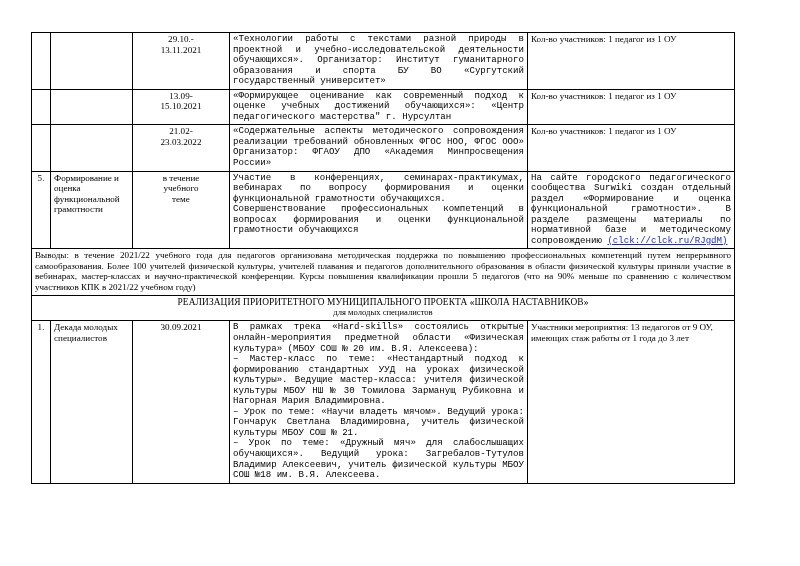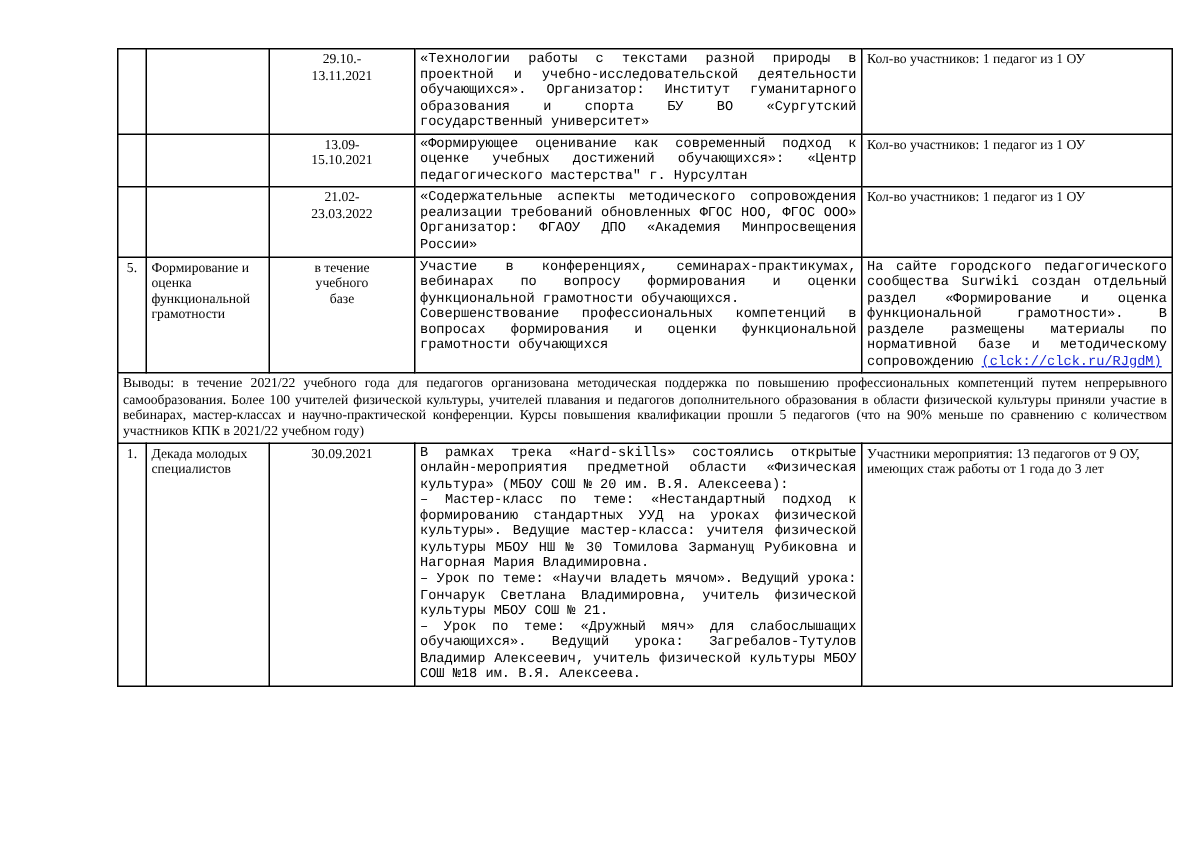--- a/index.html
+++ b/index.html
@@ -14,21 +14,21 @@
     overflow: hidden;
     font-family: "Liberation Serif", "DejaVu Serif", serif;
     color: #000000;
     -webkit-font-smoothing: antialiased;
   }
   .page {
     position: relative;
     width: 669px;
     height: 566px;
     box-sizing: border-box;
-    padding: 32px 40px 0 78px;
+    padding: 32px 40px 0 31px;
   }
   table.doc-table {
     border-collapse: collapse;
     width: 703px;
     table-layout: fixed;
     font-size: 9.1px;
     line-height: 1.16;
   }
   table.doc-table td {
     border: 1px solid #000000;
@@ -124,35 +124,41 @@
         <td class="ta-just">«Содержательные аспекты методического сопровождения реализации требований обновленных ФГОС НОО, ФГОС ООО» Организатор: ФГАОУ ДПО «Академия Минпросвещения России»</td>
         <td class="ta-left">Кол-во участников: 1 педагог из 1 ОУ</td>
       </tr>
 
       <tr>
         <td class="ta-center">5.</td>
         <td class="ta-left">Формирование и оценка функциональной грамотности</td>
         <td class="ta-center">
           <p class="cell-p">в течение</p>
           <p class="cell-p">учебного</p>
-          <p class="cell-p">базе</p>
+          <p class="cell-p">теме</p>
         </td>
         <td class="ta-just">
           <p class="cell-p">Участие в конференциях, семинарах-практикумах, вебинарах по вопросу формирования и оценки функциональной грамотности обучающихся.</p>
           <p class="cell-p">Совершенствование профессиональных компетенций в вопросах формирования и оценки функциональной грамотности обучающихся</p>
         </td>
         <td class="ta-just">
           <span>На сайте городского педагогического сообщества Surwiki создан отдельный раздел «Формирование и оценка функциональной грамотности». В разделе размещены материалы по нормативной базе и методическому сопровождению </span><a class="doc-link" href="#">(clck://clck.ru/RJgdM)</a>
         </td>
       </tr>
 
       <tr>
         <td class="concl-td" colspan="5"><span class="bold">Выводы:</span><span> в течение 2021/22 учебного года для педагогов организована методическая поддержка по повышению профессиональных компетенций путем непрерывного самообразования. Более 100 учителей физической культуры, учителей плавания и педагогов дополнительного образования в области физической культуры приняли участие в вебинарах, мастер-классах и научно-практической конференции. Курсы повышения квалификации прошли 5 педагогов (что на 90% меньше по сравнению с количеством участников КПК в 2021/22 учебном году)</span></td>
       </tr>
 
+      <tr>
+        <td class="banner-td" colspan="5">
+          <div class="banner-title">РЕАЛИЗАЦИЯ ПРИОРИТЕТНОГО МУНИЦИПАЛЬНОГО ПРОЕКТА «ШКОЛА НАСТАВНИКОВ»</div>
+          <div class="banner-sub">для молодых специалистов</div>
+        </td>
+      </tr>
 
       <tr>
         <td class="ta-center">1.</td>
         <td class="ta-left">Декада молодых специалистов</td>
         <td class="ta-center">30.09.2021</td>
         <td class="ta-just">
           <p class="cell-p">В рамках трека «Hard-skills» состоялись открытые онлайн-мероприятия предметной области «Физическая культура» (МБОУ СОШ № 20 им. В.Я. Алексеева):</p>
           <p class="cell-p">– Мастер-класс по теме: «Нестандартный подход к формированию стандартных УУД на уроках физической культуры». Ведущие мастер-класса: учителя физической культуры МБОУ НШ № 30 Томилова Зарманущ Рубиковна и Нагорная Мария Владимировна.</p>
           <p class="cell-p">– Урок по теме: «Научи владеть мячом». Ведущий урока: Гончарук Светлана Владимировна, учитель физической культуры МБОУ СОШ № 21.</p>
           <p class="cell-p">– Урок по теме: «Дружный мяч» для слабослышащих обучающихся». Ведущий урока: Загребалов-Тутулов Владимир Алексеевич, учитель физической культуры МБОУ СОШ №18 им. В.Я. Алексеева.</p>

